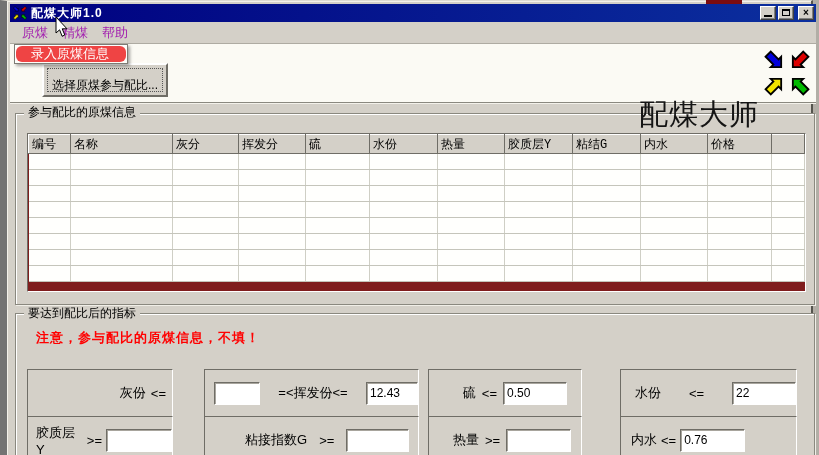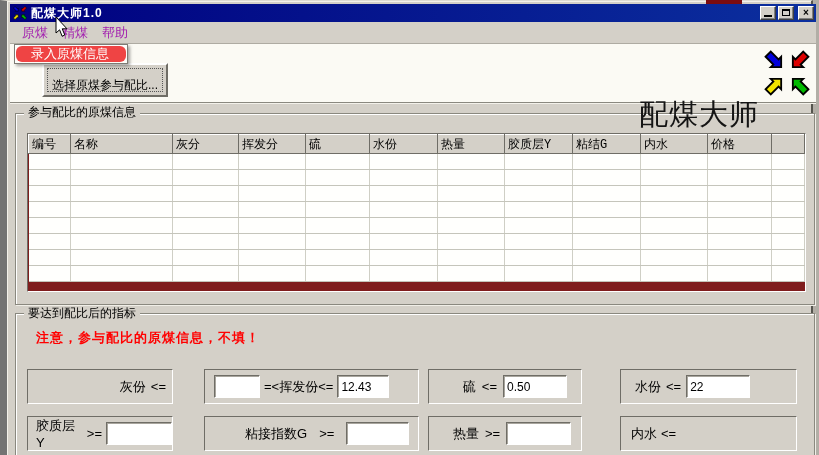--- a/index.html
+++ b/index.html
@@ -72,29 +72,29 @@
   table.grid { border-collapse:collapse; table-layout:fixed; width:777px; }
   table.grid th { height:19px; background:#d4d0c8; font-size:12px; font-weight:normal;
     text-align:left; padding:0 3px; border:1px solid;
     border-color:#ffffff #6f6d66 #6f6d66 #ffffff; overflow:hidden; white-space:nowrap; }
   table.grid td { height:16px; background:#fffffd;
     border-right:1px solid #cfcfc5; border-bottom:1px solid #c5c5bb; }
 
   
   .note { position:absolute; left:20px; top:15px; color:#f00; font-size:13px;
     font-weight:bold; letter-spacing:1px; }
-  .panel { position:absolute; height:35px; background:#d4d0c8;
+  .panel { position:absolute; height:48px; background:#d4d0c8;
     border:1px solid; border-color:#6f6d66 #ffffff #ffffff #6f6d66;
     display:flex; align-items:center; font-size:13px; color:#000; }
   .tinput { height:23px; background:#fff; border:1px solid; border-color:#6f6d66 #fff #fff #6f6d66;
     box-shadow:inset 1px 1px 0 #a8a59d; font-size:12px; padding:1px 3px;
     font-family:"Liberation Sans", sans-serif; color:#000; outline:none; }
   .op { white-space:nowrap; }
 
-  .row1 { top:55px; } .row2 { top:102px; }
+  .row1 { top:55px;justify-content:space-between; } .row2 { top:102px; }
   .p1 { left:11px;  width:146px; justify-content:flex-end; padding-right:6px; gap:5px; }
   .p2 { left:188px; width:215px; padding-left:9px; gap:4px; }
   .p3 { left:412px; width:154px; justify-content:flex-end; padding-right:14px; gap:6px; }
   .p4 { left:604px; width:177px; padding-left:14px; gap:5px; }
   .p5 { left:11px;  width:146px; padding-left:8px; gap:4px; }
   .p6 { left:188px; width:215px; padding-left:40px; gap:12px; }
   .p7 { left:412px; width:154px; padding-left:24px; gap:6px; }
   .p8 { left:604px; width:177px; padding-left:10px; gap:4px; }
   .w68{width:68px}.w64{width:64px}.w46{width:46px}.w52{width:52px}.w65{width:65px}.w63{width:63px}.w66{width:66px}
 
@@ -355,20 +355,21 @@
 
     <div class="panel row2 p7">
       <span>热量</span>
       <span class="op">&gt;=</span>
       <input class="tinput w65" value="" style="">
     </div>
 
     <div class="panel row2 p8">
       <span>内水</span>
       <span class="op">&lt;=</span>
+      <input class="tinput w65" value="0.76" style="">
     </div>
   </div>
 
 </div>
 
 <div class="bg-frag"></div>
 
 <svg class="cursor" width="14" height="21" viewBox="0 0 14 21">
   <polygon points="1,0 1,16 4.6,12.8 7.1,19.2 9.8,18 7.2,11.8 12,11.8" fill="#fff" stroke="#000" stroke-width="1"></polygon>
 </svg>

